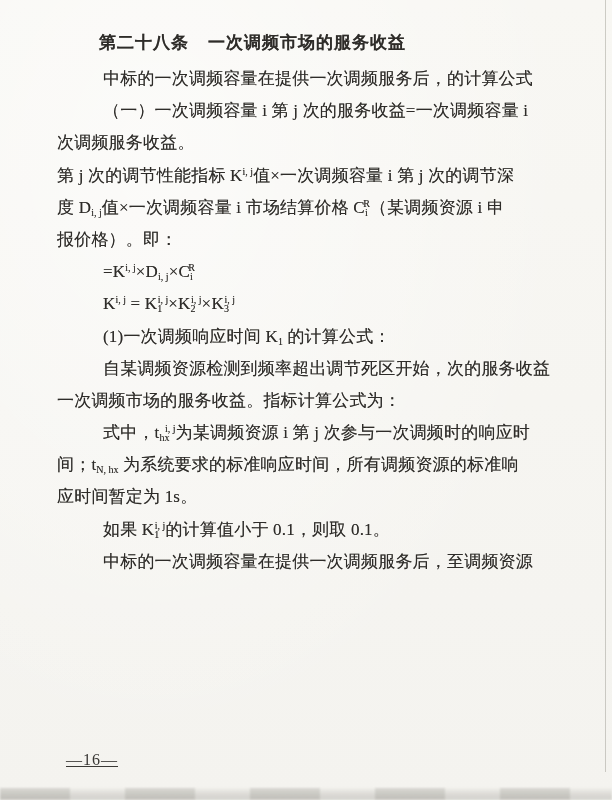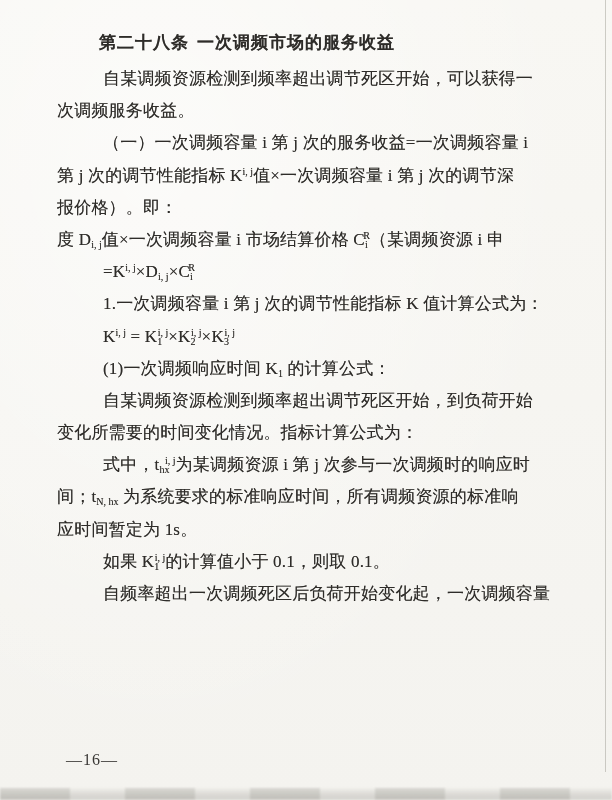--- a/index.html
+++ b/index.html
@@ -23,21 +23,21 @@
     text-shadow: 0 0 0.5px rgba(46,44,41,0.55);
   }
   .heading {
     height: 37px;
     line-height: 33px;
     font-weight: bold;
     text-indent: 42px;
     letter-spacing: 1px;
     white-space: nowrap;
   }
-  .heading .article-title { margin-left: 8px; }
+  .heading .article-title { margin-left: 19px; }
   .ln {
     height: 32.2px;
     line-height: 32.2px;
     letter-spacing: 0.2px;
     white-space: nowrap;
   }
   .ind { text-indent: 46px; }
   .ln sup, .ln sub, .heading sup, .heading sub {
     font-size: 10px;
     letter-spacing: 0;
@@ -48,20 +48,21 @@
   .ln sub { vertical-align: -3px; }
   .ln sub + sup { margin-left: -0.45em; }
   .page-number {
     position: absolute;
     left: 66px;
     top: 751px;
     font-size: 16px;
     letter-spacing: 1px;
     color: #3a3835;
     font-family: "Liberation Serif", "DejaVu Serif", serif;
+    text-decoration: underline;
   }
   .scan-edge-line {
     position: absolute;
     right: 6px;
     top: 0;
     height: 772px;
     width: 1px;
     background: rgba(150,148,140,0.45);
   }
   .scan-bottom-shadow {
@@ -81,36 +82,35 @@
 </head>
 <body>
 
 <div class="page">
   <div class="content">
 
     <div class="heading">
       <span class="article-number">第二十八条</span><span class="article-title">一次调频市场的服务收益</span>
     </div>
 
-    <div class="ln ind">自某调频资源检测到频率超出调节死区开始，可以获得一</div>
+    <div class="ln ind">中标的一次调频容量在提供一次调频服务后，的计算公式</div>
+    <div class="ln ind">（一）一次调频容量 i 第 j 次的服务收益=一次调频容量 i</div>
     <div class="ln">次调频服务收益。</div>
-    <div class="ln ind">（一）一次调频容量 i 第 j 次的服务收益=一次调频容量 i</div>
     <div class="ln">第 j 次的调节性能指标 K<sup>i, j</sup>值×一次调频容量 i 第 j 次的调节深</div>
+    <div class="ln">度 D<sub>i, j</sub>值×一次调频容量 i 市场结算价格 C<sub>i</sub><sup>R</sup>（某调频资源 i 申</div>
     <div class="ln">报价格）。即：</div>
-    <div class="ln">度 D<sub>i, j</sub>值×一次调频容量 i 市场结算价格 C<sub>i</sub><sup>R</sup>（某调频资源 i 申</div>
     <div class="ln ind">=K<sup>i, j</sup>×D<sub>i, j</sub>×C<sub>i</sub><sup>R</sup></div>
-    <div class="ln ind">1.一次调频容量 i 第 j 次的调节性能指标 K 值计算公式为：</div>
     <div class="ln ind">K<sup>i, j</sup> = K<sub>1</sub><sup>i, j</sup>×K<sub>2</sub><sup>i, j</sup>×K<sub>3</sub><sup>i, j</sup></div>
     <div class="ln ind">(1)一次调频响应时间 K<sub>1</sub> 的计算公式：</div>
-    <div class="ln ind">自某调频资源检测到频率超出调节死区开始，到负荷开始</div>
-    <div class="ln">变化所需要的时间变化情况。指标计算公式为：</div>
+    <div class="ln ind">自某调频资源检测到频率超出调节死区开始，次的服务收益</div>
+    <div class="ln">一次调频市场的服务收益。指标计算公式为：</div>
     <div class="ln ind">式中，t<sub>hx</sub><sup>i, j</sup>为某调频资源 i 第 j 次参与一次调频时的响应时</div>
     <div class="ln">间；t<sub>N, hx</sub> 为系统要求的标准响应时间，所有调频资源的标准响</div>
     <div class="ln">应时间暂定为 1s。</div>
     <div class="ln ind">如果 K<sub>1</sub><sup>i, j</sup>的计算值小于 0.1，则取 0.1。</div>
-    <div class="ln ind">自频率超出一次调频死区后负荷开始变化起，一次调频容量</div>
+    <div class="ln ind">中标的一次调频容量在提供一次调频服务后，至调频资源</div>
   </div>
 
   <div class="page-number">—16—</div>
 
   <div class="scan-edge-line"></div>
   <div class="scan-bottom-shadow"></div>
 </div>
 
 </body></html>

